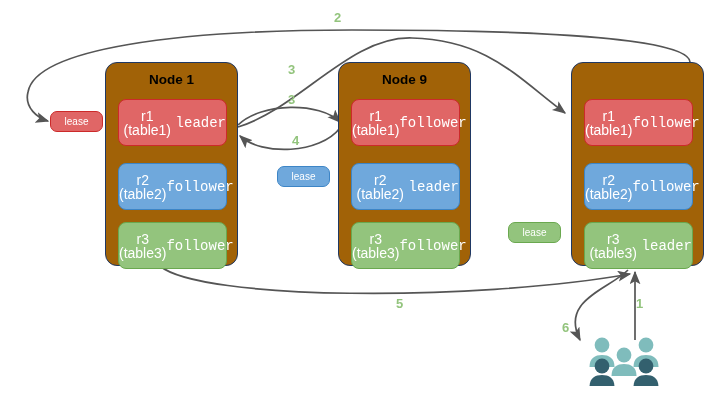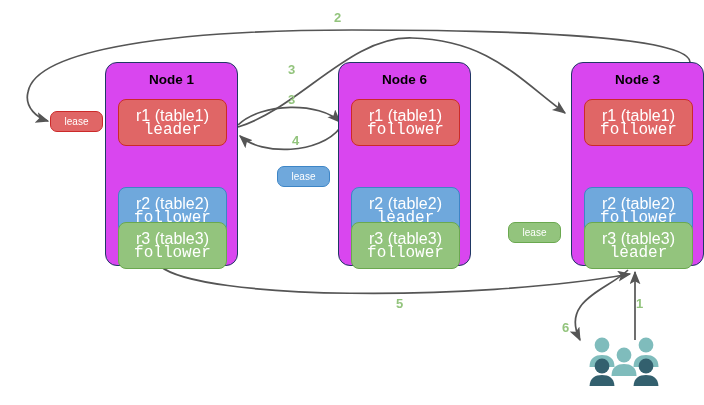--- a/index.html
+++ b/index.html
@@ -2,30 +2,30 @@
 <html><head>
 <meta charset="utf-8">
 <style>
   html,body{margin:0;padding:0;background:#ffffff;}
   body{width:704px;height:405px;overflow:hidden;
        font-family:"Liberation Sans","DejaVu Sans",sans-serif;}
   #stage{position:relative;width:704px;height:405px;background:#fff;}
   #edges{position:absolute;left:0;top:0;width:704px;height:405px;}
 
   .node-box{position:absolute;border:1.6px solid #1f3864;border-radius:12px;
-            background:#d946ef;box-sizing:border-box;}
+            background:#a16207;box-sizing:border-box;}
   .node-title{position:absolute;width:100%;text-align:center;
               font-size:13.5px;font-weight:bold;color:#000;}
   .replica{position:absolute;border-radius:8px;box-sizing:border-box;
-           display:flex;flex-direction:column;align-items:center;
-           justify-content:center;color:#ffffff;font-size:16px;
+           display:flex;flex-direction:row;align-items:center;
+           color:#ffffff;font-size:14px;
            line-height:14px;text-align:center;}
   .replica .l2{display:block;font-family:Liberation Mono, monospace;}
   .r-red{background:#e06666;border:1.4px solid #cc2a2a;}
-  .r-blue{background:#6fa8dc;border:1.4px solid #3d85c6;margin-top:24px;}
+  .r-blue{background:#6fa8dc;border:1.4px solid #3d85c6;}
   .r-green{background:#93c47d;border:1.4px solid #6aa84f;}
 
   .lease{position:absolute;border-radius:7px;box-sizing:border-box;
          display:flex;align-items:center;justify-content:center;
          color:#ffffff;font-size:10px;}
   .lease.red{background:#e06666;border:1.4px solid #cc2a2a;}
   .lease.blue{background:#6fa8dc;border:1.4px solid #3d85c6;}
   .lease.green{background:#93c47d;border:1.4px solid #6aa84f;}
 
   .step-num{position:absolute;color:#93c47d;font-size:13px;
@@ -65,36 +65,35 @@
         <div class="replica r-blue" style="left: 12px; top: 100px; width: 109px; height: 47px;">
           <span>r2 (table2)</span>
           <span class="l2">follower</span>
         </div>
         <div class="replica r-green" style="left: 12px; top: 159px; width: 109px; height: 47px;">
           <span>r3 (table3)</span>
           <span class="l2">follower</span>
         </div>
       </div>
       <div class="node-box" style="left: 338px; top: 62px; width: 133px; height: 204px;">
-        <div class="node-title" style="top: 9px;">Node 6</div>
+        <div class="node-title" style="top: 9px;">Node 9</div>
         <div class="replica r-red" style="left: 12px; top: 36px; width: 109px; height: 47px;">
           <span>r1 (table1)</span>
           <span class="l2">follower</span>
         </div>
         <div class="replica r-blue" style="left: 12px; top: 100px; width: 109px; height: 47px;">
           <span>r2 (table2)</span>
           <span class="l2">leader</span>
         </div>
         <div class="replica r-green" style="left: 12px; top: 159px; width: 109px; height: 47px;">
           <span>r3 (table3)</span>
           <span class="l2">follower</span>
         </div>
       </div>
       <div class="node-box" style="left: 571px; top: 62px; width: 133px; height: 204px;">
-        <div class="node-title" style="top: 9px;">Node 3</div>
         <div class="replica r-red" style="left: 12px; top: 36px; width: 109px; height: 47px;">
           <span>r1 (table1)</span>
           <span class="l2">follower</span>
         </div>
         <div class="replica r-blue" style="left: 12px; top: 100px; width: 109px; height: 47px;">
           <span>r2 (table2)</span>
           <span class="l2">follower</span>
         </div>
         <div class="replica r-green" style="left: 12px; top: 159px; width: 109px; height: 47px;">
           <span>r3 (table3)</span>

